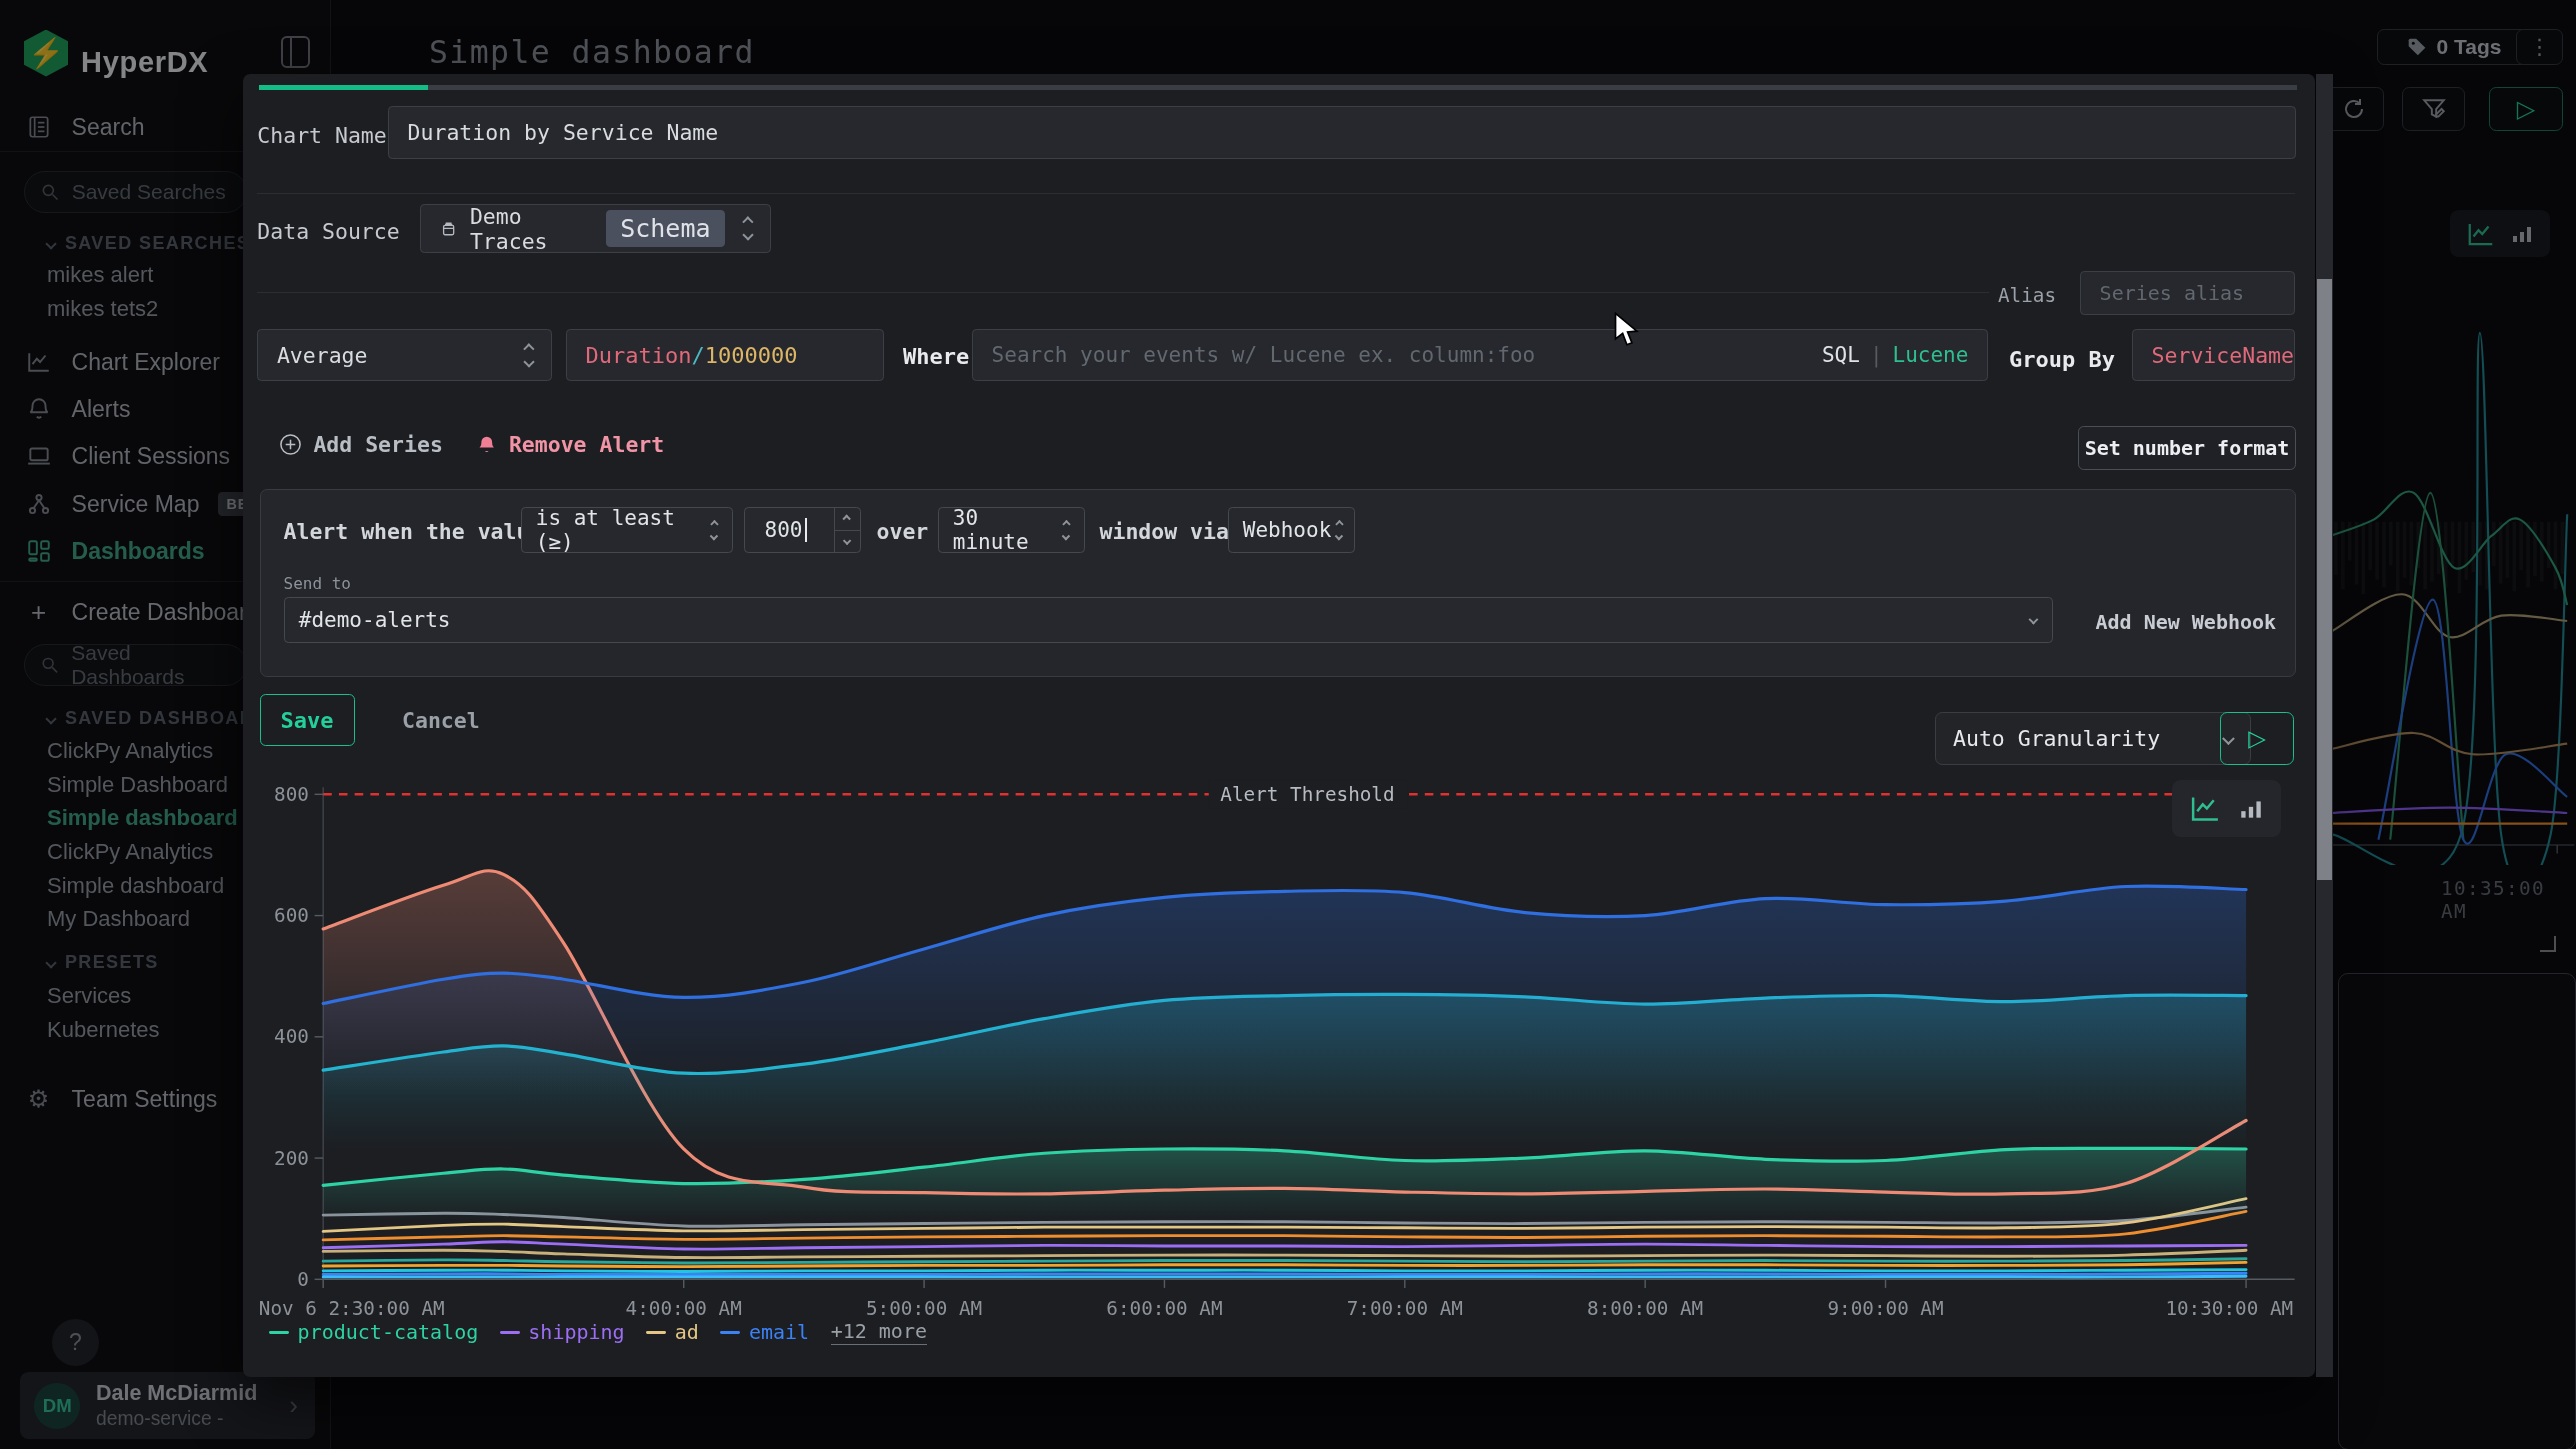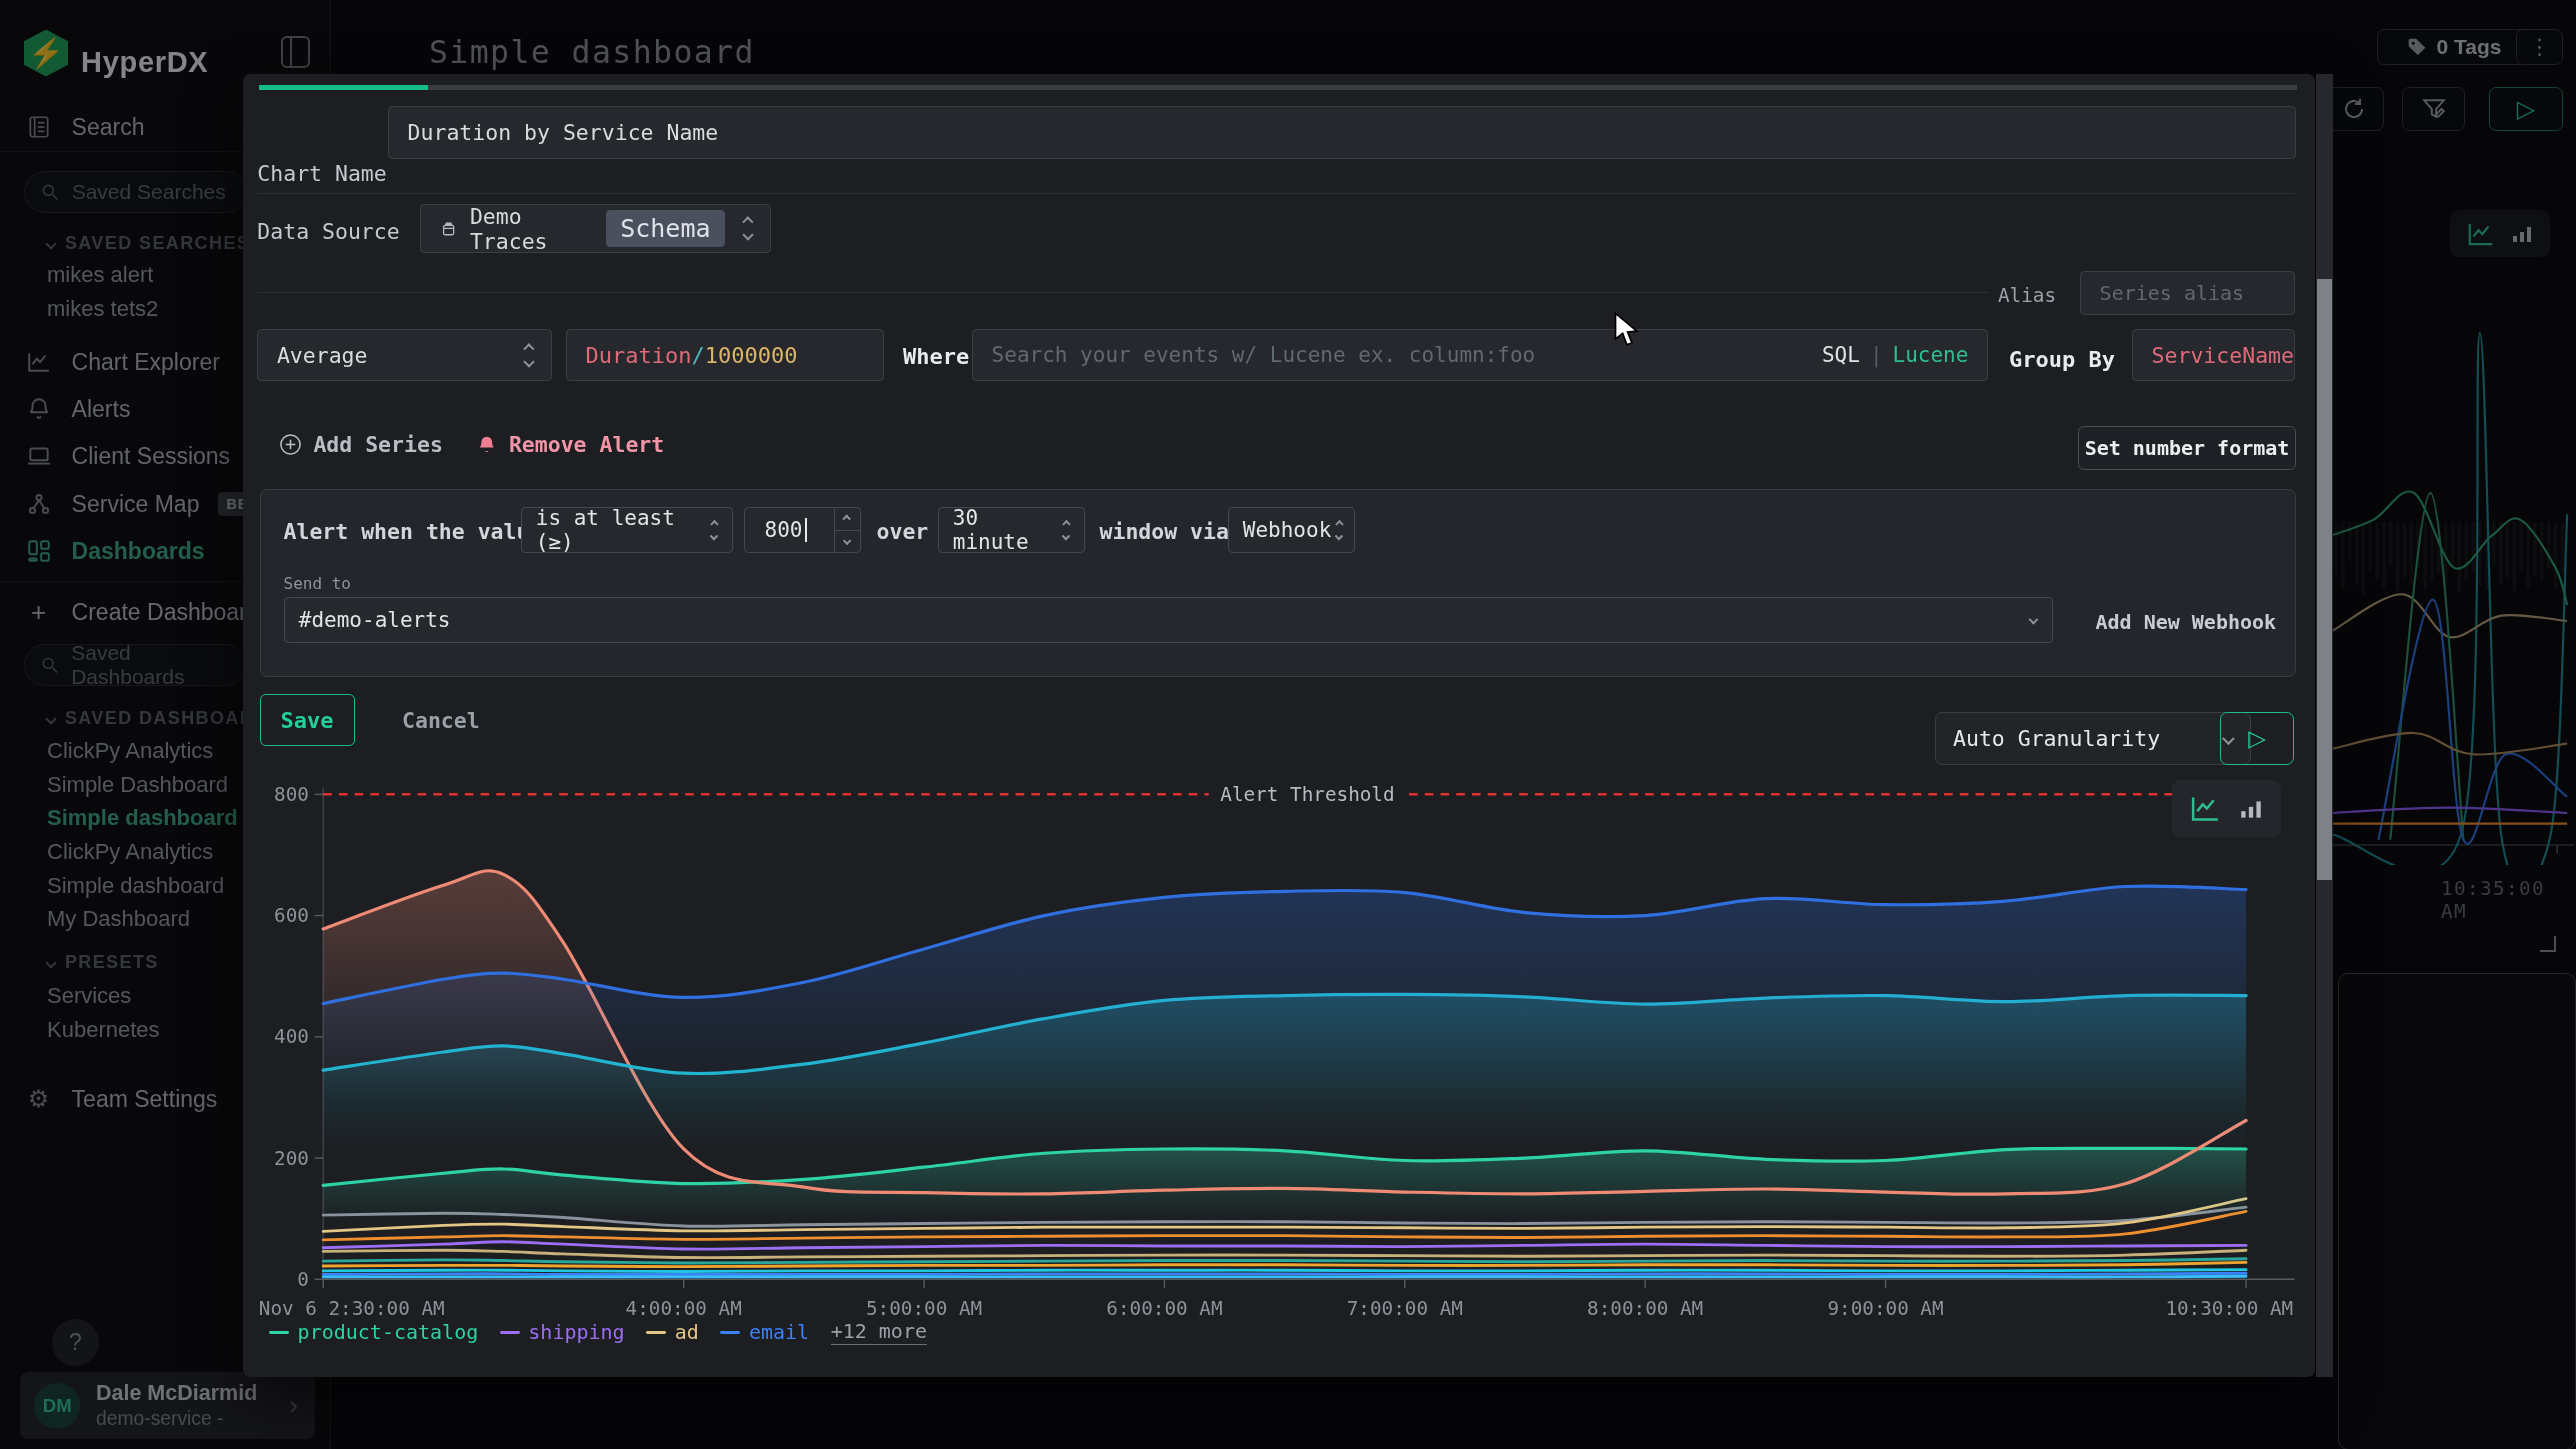--- a/index.html
+++ b/index.html
@@ -344,21 +344,21 @@
       </svg>
   </div>
 
   <div id="overlay"></div>
 
   <div id="modal">
     <div class="m-accent">
         <div class="m-accent-fill" style="width:169px"></div>
       </div>
 
-    <div class="m-label" style="left:14.3px; top:49px;margin-top:38px;">Chart Name</div>
+    <div class="m-label" style="left:14.3px; top:49px;">Chart Name</div>
     <div class="m-input" style="left:145px; top:32px; width:1908px; height:53px;">
       <span>Duration by Service Name</span>
     </div>
     <div class="divline" style="left:14.3px; top:119px; width:2038px;"></div>
 
     <div class="m-label" style="left:14.3px; top:145px;">Data Source</div>
     <div class="m-input" style="left:177px; top:130px; width:351px; height:49px; gap:13px;">
       <svg width="20" height="20" viewBox="0 0 24 24" fill="none" stroke="#b6bac0" stroke-width="1.8">
           <rect x="5" y="7" width="14" height="13" rx="2"></rect>
           <path d="M5 11h14M8 4h8M7 5.5h10"></path>

